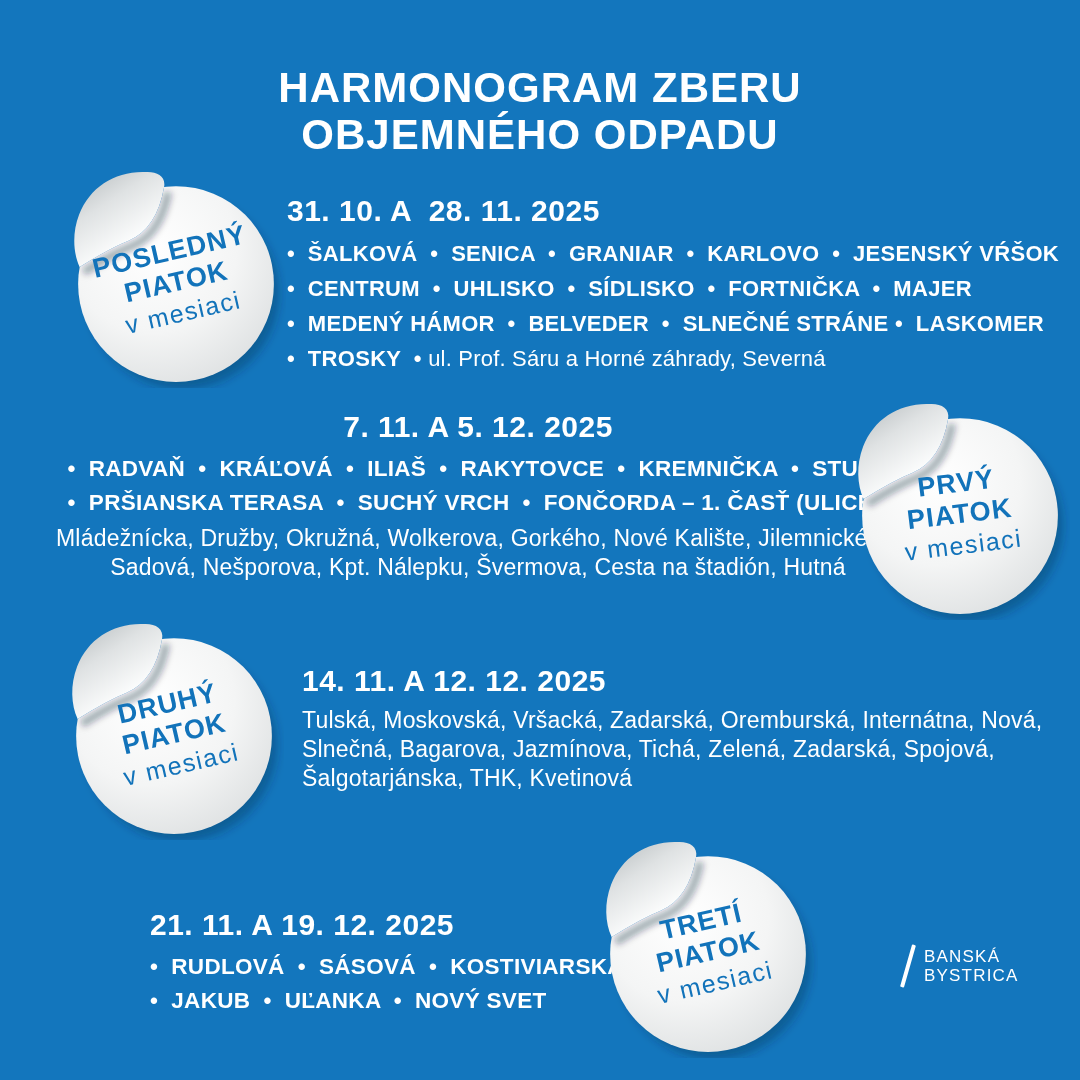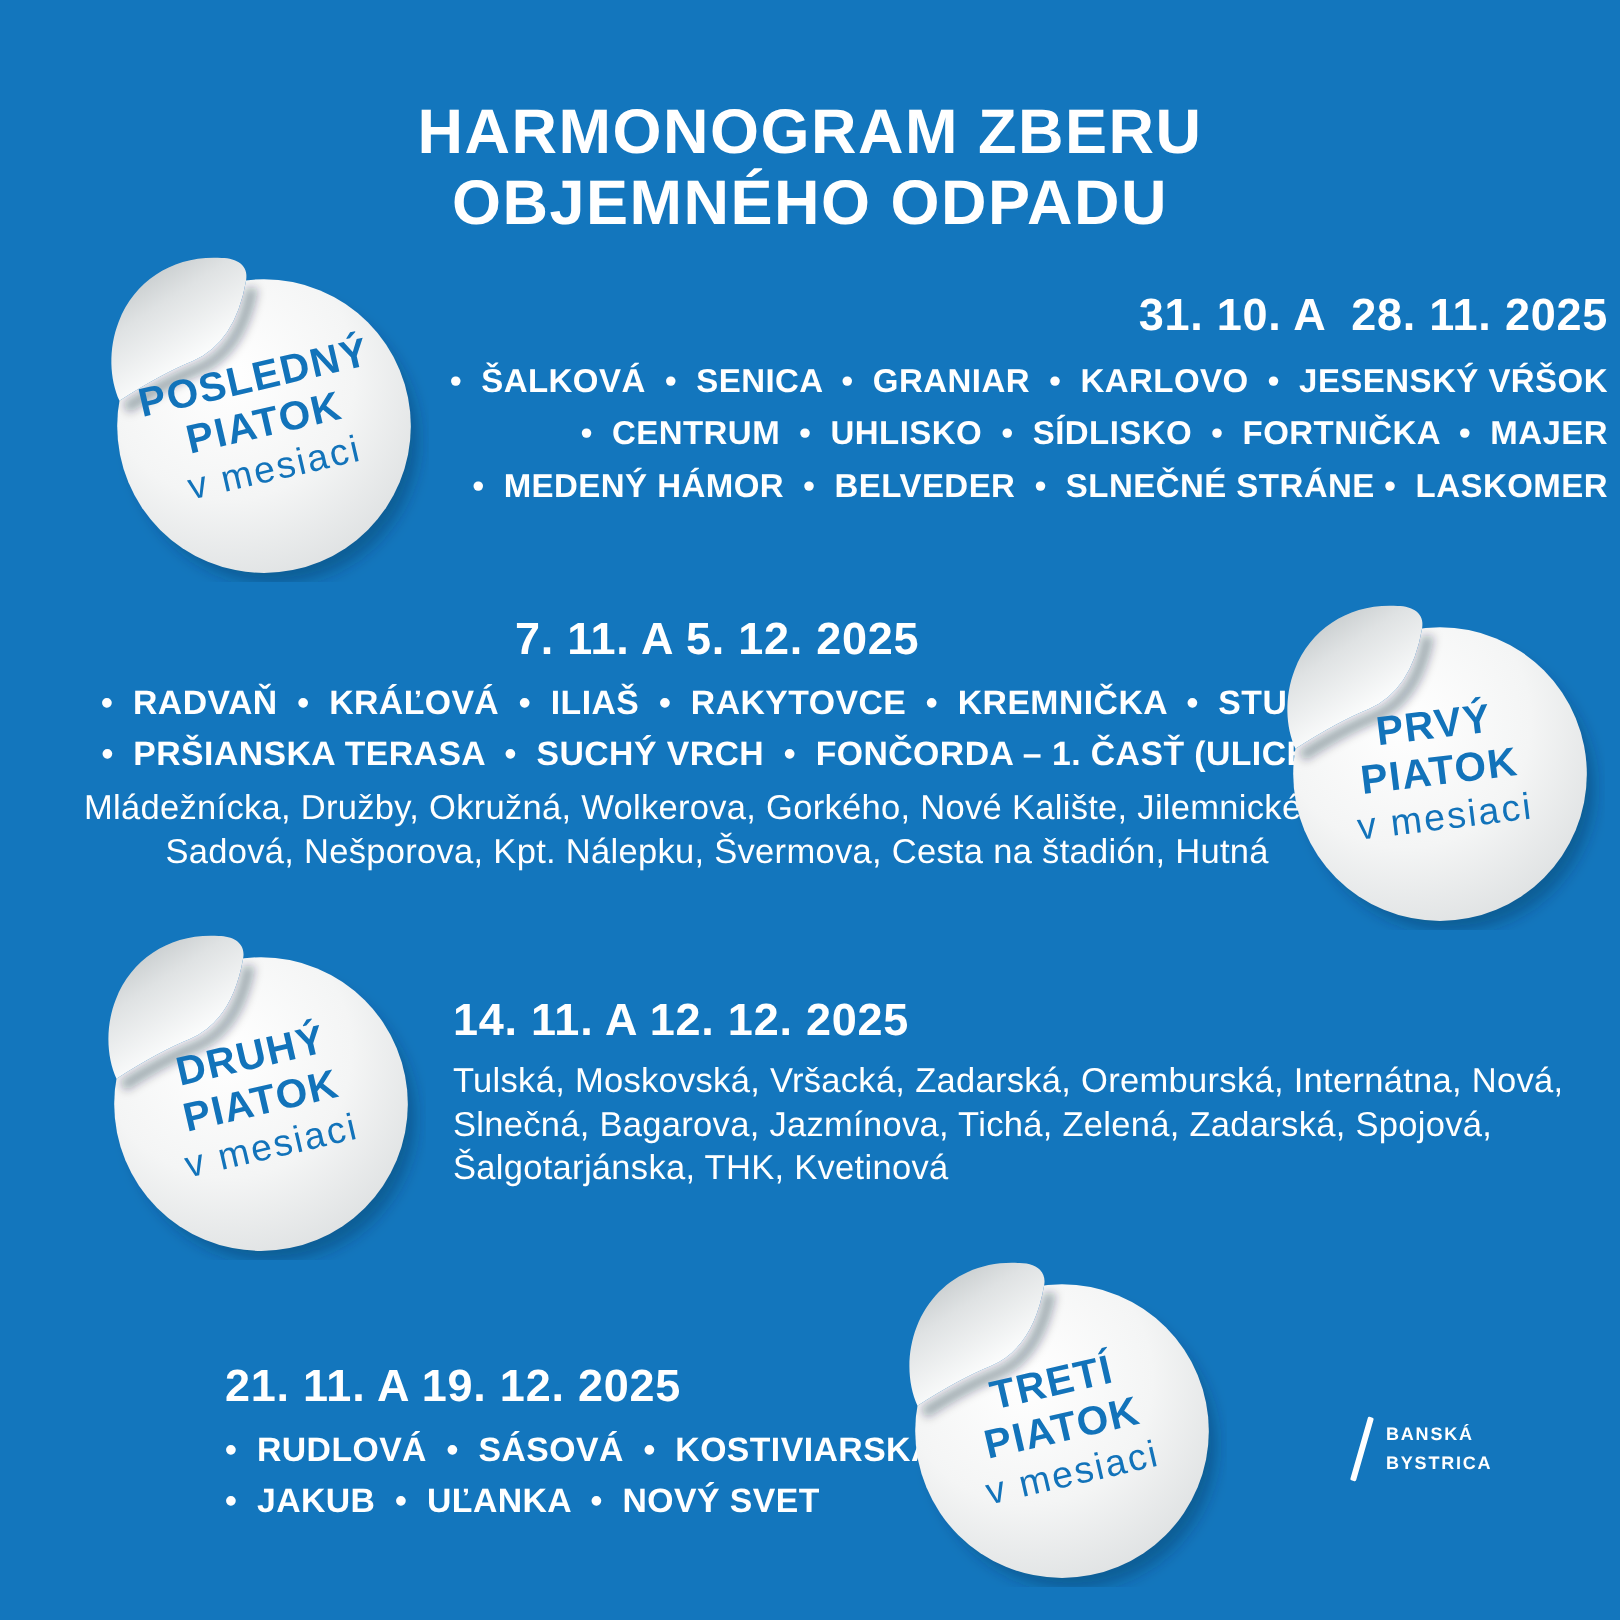--- a/index.html
+++ b/index.html
@@ -24,21 +24,21 @@
   .bline{
     font-weight:700; font-size:22px; line-height:35px; letter-spacing:.3px;
     white-space:pre-wrap;
   }
   .bline .lt{font-weight:400; letter-spacing:.2px;}
   .streets{margin-top:4px;}
   .street{
     font-weight:400; font-size:23px; line-height:29px; letter-spacing:.2px;
     white-space:pre-wrap;
   }
-  .sec1{left:300px; top:194px;text-align:right;}
+  .sec1{left:287px; top:194px;}
   .sec2{left:56px;  top:410px;text-align:center;}
   .sec3{left:302px; top:664px;}
   .sec4{left:150px; top:908px;}
   .sec2 .bline, .sec3 .bline, .sec4 .bline{line-height:34px; font-size:22.5px;}
 
   .badge{position:absolute; width:222px; height:222px; z-index:5;}
   .badge svg{position:absolute; left:0; top:0; width:100%; height:100%;}
   .badge .badge-text{
     position:absolute; left:0; top:0; right:0; bottom:0;
     display:flex; flex-direction:column; align-items:center; justify-content:center;
@@ -56,21 +56,21 @@
 
   .logo{
     position:absolute; left:906px; top:944px; z-index:6;
     display:flex; align-items:center;
   }
   .logo .slash{
     width:4px; height:44px; background:#ffffff;
     transform:rotate(16deg); margin-right:14px; border-radius:1px;
   }
   .logo .logo-text{
-    font-weight:700; font-size:12px; line-height:19px; letter-spacing:1.2px;
+    font-weight:400; font-size:17px; line-height:19px; letter-spacing:1.2px;
   }
 </style>
 </head>
 <body>
 
 <svg width="0" height="0" style="position:absolute">
   <defs>
     <radialGradient id="stg" cx="38%" cy="32%" r="78%">
       <stop offset="0%" stop-color="#ffffff"></stop>
       <stop offset="55%" stop-color="#f4f5f5"></stop>
@@ -94,20 +94,21 @@
 <div class="title">
   <div>HARMONOGRAM ZBERU</div>
   <div>OBJEMNÉHO ODPADU</div>
 </div>
 
 <div class="sec sec1">
   <div class="date">31. 10. A  28. 11. 2025</div>
   <div class="bline">•  ŠALKOVÁ  •  SENICA  •  GRANIAR  •  KARLOVO  •  JESENSKÝ VŔŠOK</div>
   <div class="bline">•  CENTRUM  •  UHLISKO  •  SÍDLISKO  •  FORTNIČKA  •  MAJER</div>
   <div class="bline">•  MEDENÝ HÁMOR  •  BELVEDER  •  SLNEČNÉ STRÁNE •  LASKOMER</div>
+  <div class="bline"><span>•  TROSKY  • </span><span class="lt">ul. Prof. Sáru a Horné záhrady, Severná</span></div>
 </div>
 
 <div class="sec sec2">
   <div class="date">7. 11. A 5. 12. 2025</div>
   <div class="bline">•  RADVAŇ  •  KRÁĽOVÁ  •  ILIAŠ  •  RAKYTOVCE  •  KREMNIČKA  •  STUPY</div>
   <div class="bline">•  PRŠIANSKA TERASA  •  SUCHÝ VRCH  •  FONČORDA – 1. ČASŤ (ULICE):</div>
   <div class="streets">
     <div class="street">Mládežnícka, Družby, Okružná, Wolkerova, Gorkého, Nové Kalište, Jilemnického,</div>
     <div class="street">Sadová, Nešporova, Kpt. Nálepku, Švermova, Cesta na štadión, Hutná</div>
   </div>

